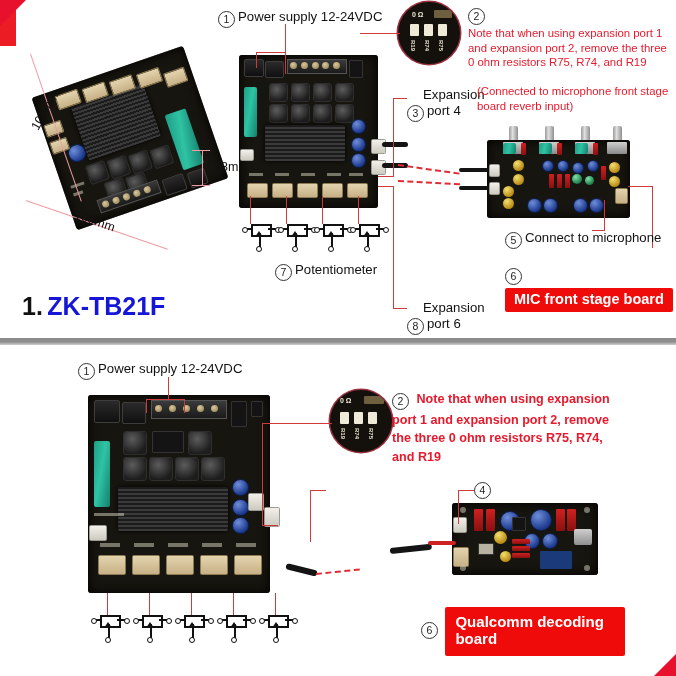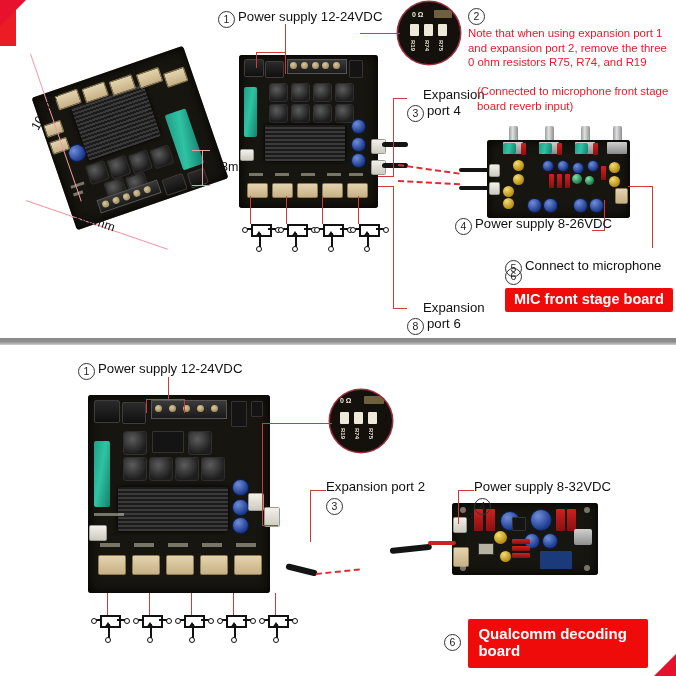--- a/index.html
+++ b/index.html
@@ -327,39 +327,43 @@
     <span class="circnum">2</span>
     <div style="color:#e8192c;font-size:11.4px;line-height:1.28;margin-top:1px;">Note that when using expansion port 1 and expansion port 2, remove the three 0 ohm resistors R75, R74, and R19</div>
   </div>
 
   <div class="lbl" style="left:407px;top:87px;">
     <div style="margin-left:16px;">Expansion</div>
     <div><span class="circnum">3</span><span>port 4</span></div>
   </div>
   <div style="position:absolute;left:477px;top:84px;width:200px;color:#e8192c;font-size:11.4px;line-height:1.28;">(Connected to microphone front stage board reverb input)</div>
 
-  <div class="lbl" style="left:455px;top:216px;">
-    <span class="circnum">4</span><span>Power supply 8-26VDC</span>
-  </div>
-
-  <div class="lbl" style="left:505px;top:258px;">
+
+  <div class="lbl" style="left:505px;top:230px;">
     <span class="circnum">5</span><span>Connect to microphone</span>
   </div>
 
   <div style="position:absolute;left:505px;top:268px;text-decoration:underline;">
     <span class="circnum" style="vertical-align:4px;">6</span>
     <span class="redbox" style="position:relative;left:0;top:0;display:inline-block;">MIC front stage board</span>
   </div>
 
+  <div class="lbl" style="left:275px;top:262px;">
+    <span class="circnum">7</span><span>Potentiometer</span>
+  </div>
 
   <div class="lbl" style="left:407px;top:300px;">
     <div style="margin-left:16px;">Expansion</div>
     <div><span class="circnum">8</span><span>port 6</span></div>
   </div>
 
+  <div class="title-wrap" style="left:22px;top:292px;">
+    <span class="title-num">1.</span>
+    <span class="title-name">ZK-TB21F</span>
+  </div>
 </div>
 
 <div class="divider"></div>
 
 <div class="panel" id="panel-bottom">
 
   <div style="position:absolute;left:88px;top:50px;width:182px;height:198px;">
     <div class="pcb" style="left:0;top:0;width:182px;height:198px;">
       <div class="dcjack" style="left:6px;top:5px;width:24px;height:21px;"></div>
       <div class="dcjack" style="left:34px;top:7px;width:22px;height:20px;"></div>
@@ -516,33 +520,32 @@
   <div class="ln ln-v" style="left:310px;top:145px;height:52px;"></div>
   <div class="ln ln-h" style="left:310px;top:145px;width:16px;"></div>
 
   <div class="ln ln-v" style="left:458px;top:145px;height:34px;"></div>
   <div class="ln ln-h" style="left:458px;top:145px;width:16px;"></div>
 
   <div class="lbl" style="left:78px;top:16px;">
     <span class="circnum">1</span><span>Power supply 12-24VDC</span>
   </div>
 
-
-  <div class="lbl" style="left:326px;top:134px;">
-    <div>Expansion port 2</div>
-    <div style="margin-top:1px;"><span class="circnum">3</span></div>
-  </div>
+  <div style="position:absolute;left:392px;top:44px;width:230px;">
+    <span class="circnum">2</span>
+    <span style="color:#e8192c;font-size:12.6px;line-height:1.3;font-weight:bold;">Note that when using expansion port 1 and expansion port 2, remove the three 0 ohm resistors R75, R74, and R19</span>
+  </div>
+
 
   <div class="lbl" style="left:474px;top:134px;">
-    <div>Power supply 8-32VDC</div>
     <div style="margin-top:1px;"><span class="circnum">4</span></div>
   </div>
 
 
-  <div style="position:absolute;left:421px;top:274px;width:215px;margin-left:23px;">
+  <div style="position:absolute;left:421px;top:262px;width:215px;">
     <span class="circnum" style="vertical-align:10px;">6</span>
     <span class="redbox" style="position:relative;left:0;top:0;display:inline-block;width:160px;
           padding:6px 10px 8px 10px;font-size:15px;">Qualcomm decoding board</span>
   </div>
 </div>
 
 <div class="corner-mark" id="corner-tl"></div>
 <div class="corner-mark" id="corner-br"></div>
 <div id="corner-br2"></div>
 

